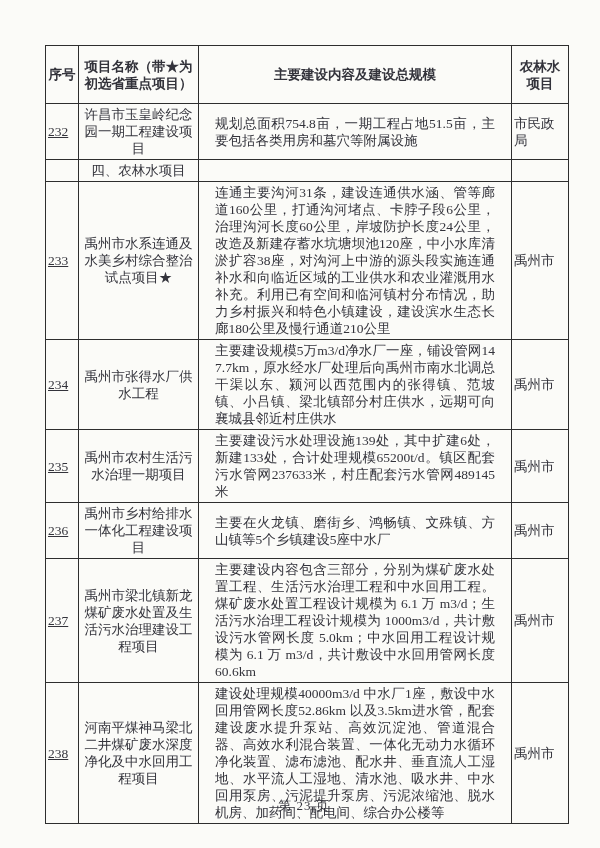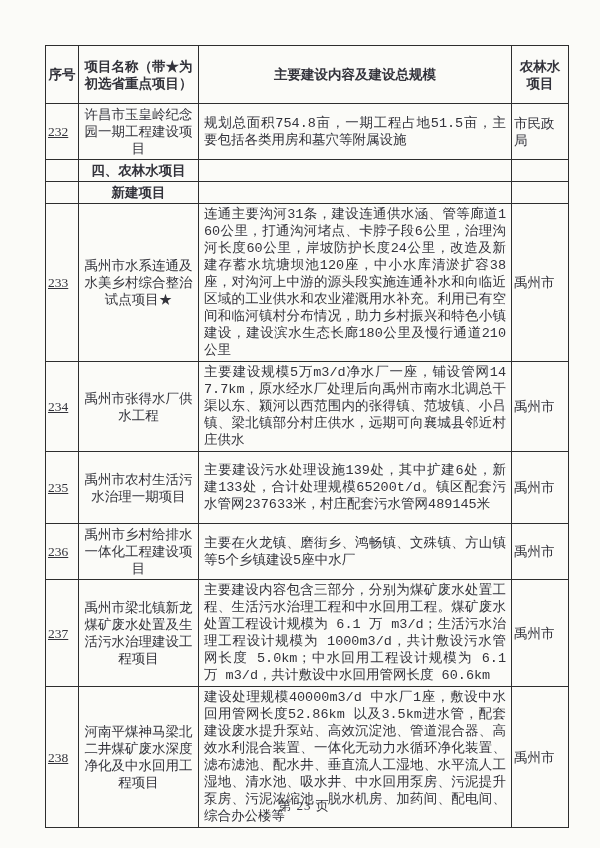--- a/index.html
+++ b/index.html
@@ -43,27 +43,26 @@
   thead tr { height: 58px; }
   th {
     font-weight: bold;
     text-align: center;
     padding: 2px 2px;
   }
   .c-no   { text-align: left; text-decoration: underline; }
   .c-name { text-align: center; padding: 2px 4px; }
   .c-content {
     text-align: left;
-    padding: 2px 5px;
+    padding: 2px 16px;
     text-align: justify;
-    font-family: Liberation Mono, monospace;
   }
   .c-unit { text-align: left; }
   .section-label {
-    font-weight: bold;
+    font-weight: normal;
     text-align: center;
   }
   .footer {
     position: absolute;
     top: 797px;
     left: 4px;
     width: 600px;
     text-align: center;
     font-size: 13px;
     letter-spacing: 1px;
@@ -97,26 +96,20 @@
     <td class="c-unit">市民政局</td>
   </tr>
 
   <tr style="height: 20px;">
     <td class="c-no"></td>
     <td class="c-name section-label">四、农林水项目</td>
     <td class="c-content"></td>
     <td class="c-unit"></td>
   </tr>
 
-  <tr style="height: 18px;">
-    <td class="c-no"></td>
-    <td class="c-name section-label">新建项目</td>
-    <td class="c-content"></td>
-    <td class="c-unit"></td>
-  </tr>
 
   <tr style="height: 136px;">
     <td class="c-no">233</td>
     <td class="c-name">禹州市水系连通及水美乡村综合整治试点项目★</td>
     <td class="c-content">连通主要沟河31条，建设连通供水涵、管等廊道160公里，打通沟河堵点、卡脖子段6公里，治理沟河长度60公里，岸坡防护长度24公里，改造及新建存蓄水坑塘坝池120座，中小水库清淤扩容38座，对沟河上中游的源头段实施连通补水和向临近区域的工业供水和农业灌溉用水补充。利用已有空间和临河镇村分布情况，助力乡村振兴和特色小镇建设，建设滨水生态长廊180公里及慢行通道210公里</td>
     <td class="c-unit">禹州市</td>
   </tr>
 
   <tr style="height: 85px;">
     <td class="c-no">234</td>

